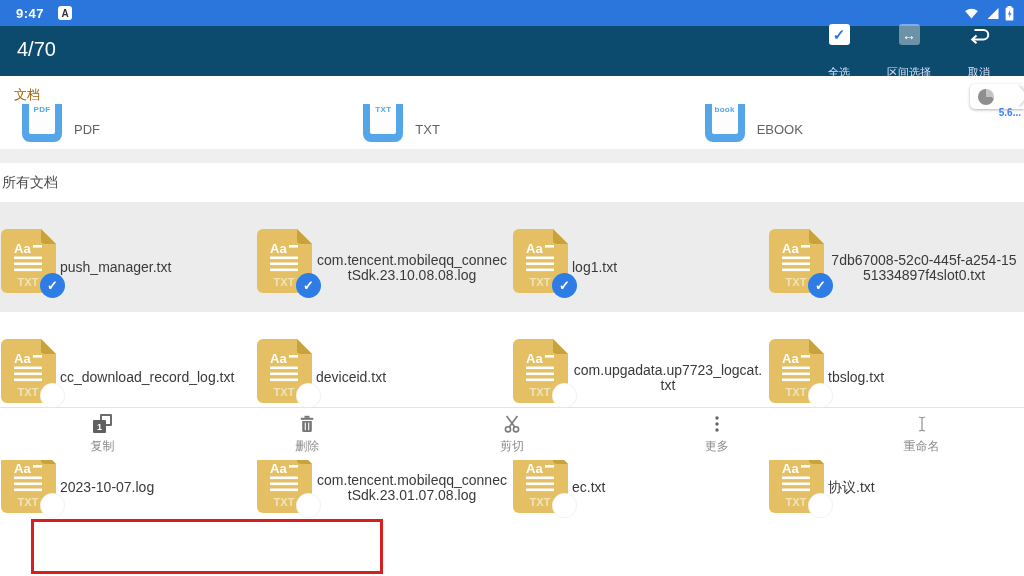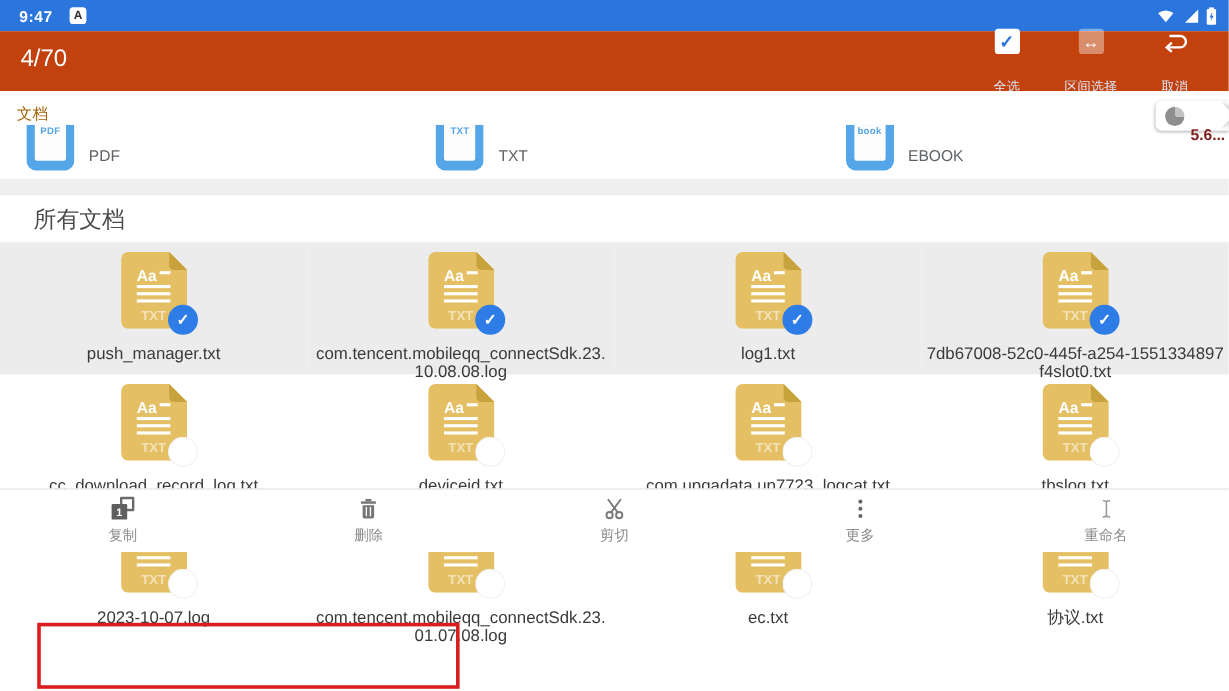--- a/index.html
+++ b/index.html
@@ -5,21 +5,21 @@
   * { margin:0; padding:0; box-sizing:border-box; }
   html,body { width:1024px; height:576px; overflow:hidden; font-family:"Liberation Sans", sans-serif; background:#fff; }
   .screen { position:relative; width:1024px; height:460px; background:#fff; }
 
   
   .statusbar { position:absolute; top:0; left:0; width:100%; height:26px; background:#2b76dd; display:flex; align-items:center; padding:0 10px; color:#fff; }
   .sb-time { font-size:13px; font-weight:bold; letter-spacing:.5px; margin-left:6px; }
   .sb-appicon { width:14px; height:14px; background:#fff; border-radius:3px; color:#2f3337; font-size:10px; font-weight:bold; display:flex; align-items:center; justify-content:center; margin-left:14px; }
   .sb-right { margin-left:auto; display:flex; align-items:center; gap:5px; }
 
-  .header { position:absolute; top:26px; left:0; width:100%; height:50px; background:#c2410c; display:flex; align-items:center; }
+  .header { position:absolute; top:26px; left:0; width:100%; height:50px; background:#0c4a6e; display:flex; align-items:center; }
   .sel-count { color:#fff; font-size:20px; margin-left:17px; margin-top:-4px; }
   .header-actions { margin-left:auto; display:flex; margin-right:10px; }
   .h-action { width:70px; display:flex; flex-direction:column; align-items:center; cursor:pointer; }
   .h-action .ic { height:24px; display:flex; align-items:center; justify-content:center; }
   .h-action .lb { font-size:11px; color:#d9e6fa; margin-top:18px; white-space:nowrap; }
   .ic-selectall { width:21px; height:21px; background:#fff; border-radius:3px; color:#2b76dd; font-size:15px; font-weight:bold; display:flex; align-items:center; justify-content:center; }
   .ic-range { width:21px; height:21px; background:rgba(255,255,255,.4); border-radius:3px; color:#fff; font-size:14px; font-weight:bold; display:flex; align-items:center; justify-content:center; }
 
   
   .cat-section { position:absolute; top:76px; left:0; width:100%; height:73px; background:#fff; }
@@ -28,30 +28,30 @@
   .cat-item { width:33.4%; display:flex; align-items:center; padding-left:22px; cursor:pointer; }
   .cat-iconclip { position:relative; width:40px; height:45px; overflow:hidden; }
   .cat-iconbody { position:absolute; top:-16px; left:0; width:40px; height:54px; background:#55a6e8; border-radius:8px; }
   .cat-iconinner { position:absolute; top:10px; left:7px; width:26px; height:36px; background:#fdfdfd; border-radius:2px; text-align:center; }
   .cat-icontext { display:block; margin-top:7px; font-size:8px; font-weight:bold; color:#55a6e8; letter-spacing:.3px; }
   .cat-label { font-size:13px; color:#5f6368; margin:6px 0 0 12px; }
 
   .storage-badge { position:absolute; top:84px; right:0; height:25px; display:flex; align-items:center; background:#fff; border-radius:5px 0 0 5px; box-shadow:0 1px 3px rgba(0,0,0,.3); padding:0 3px 0 8px; z-index:5; cursor:pointer; }
   .badge-tip { position:absolute; right:-1px; top:4px; width:16px; height:16px; background:#fff; transform:rotate(45deg); border-radius:2px; box-shadow:2px -2px 3px rgba(0,0,0,.15); }
   .pie { width:16px; height:16px; border-radius:50%; background:conic-gradient(#c3c3c3 0 95deg, #8e8e8e 95deg 360deg); margin-right:5px; position:relative; z-index:2;}
-  .badge-text { font-size:13px; font-weight:bold; color:#7f1d1d; position:relative; z-index:2;margin-top:32px; }
+  .badge-text { font-size:10px; font-weight:bold; color:#3b82f6; position:relative; z-index:2;margin-top:32px; }
 
   
   .sep-strip { position:absolute; top:149px; left:0; width:100%; height:14px; background:#efefef; }
   .alldocs-header { position:absolute; top:163px; left:0; width:100%; height:39px; background:#fff; display:flex; align-items:center; }
-  .alldocs-title { font-size:19px; color:#4a4a4a; margin-left:28px; }
+  .alldocs-title { font-size:14px; color:#4a4a4a; margin-left:2px; }
 
   .grid { position:absolute; top:202px; left:0; width:100%; }
   .grid-row { display:flex; width:100%; height:110px; }
-  .cell { width:25%; height:110px; display:flex; flex-direction:column; align-items:center; padding-top:8px; cursor:pointer; }
+  .cell { width:25%; height:110px; display:flex; flex-direction:row; align-items:center; padding-top:8px; cursor:pointer; }
   .cell.selected { background:#ececec; }
   .icon-wrap { position:relative; width:56px; height:64px; flex:0 0 auto; }
   .check-circle { position:absolute; right:-9px; bottom:-5px; width:25px; height:25px; border-radius:50%; background:#fff; border:1px solid rgba(0,0,0,.05); display:flex; align-items:center; justify-content:center; }
   .cell.selected .check-circle { background:#2e7ce6; border:none; color:#fff; font-size:13px; font-weight:bold; }
   .fname { margin-top:13px; font-size:14px; color:#3a3a3a; text-align:center; line-height:15px; word-break:break-all; padding:0 4px; max-width:100%; }
 
   
   .toolbar { position:absolute; bottom:0; left:0; width:100%; height:53px; background:#fff; border-top:1px solid #e3e3e3; display:flex; z-index:20; }
   .tb-item { width:20%; display:flex; flex-direction:column; align-items:center; justify-content:center; cursor:pointer; }
   .tb-item .tic { height:20px; display:flex; align-items:center; justify-content:center; }

